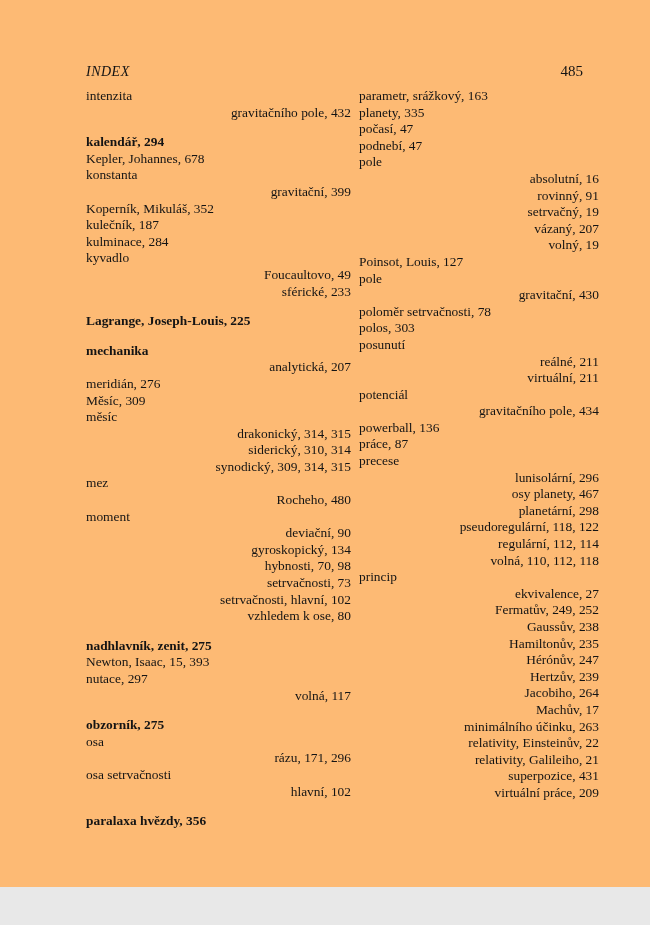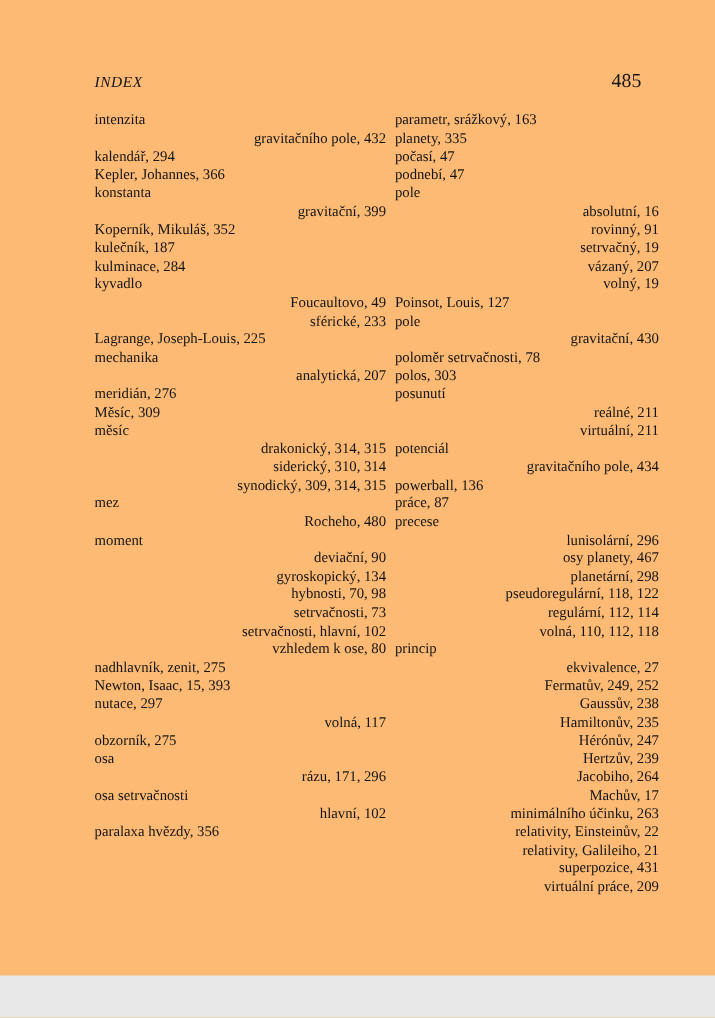--- a/index.html
+++ b/index.html
@@ -25,48 +25,48 @@
     display: flex;
     justify-content: space-between;
     align-items: baseline;
     font-size: 14px;
   }
   .title {
     font-style: italic;
     letter-spacing: 0.5px;
   }
   .pagenum {
-    font-size: 18px;
+    font-size: 15px;
   }
   .index-column {
     position: absolute;
-    top: 101px;
+    top: 88px;
     font-size: 13.4px;
     line-height: 16.6px;
     white-space: nowrap;
   }
   .col-left  { left: 86px;  width: 265px; }
   .col-right { left: 359px; width: 240px; }
   .entry { }
   .entry.sub { padding-left: 29px; text-align: right; }
-  .entry.gap { margin-top: 0; }
+  .entry.gap { margin-top: 13px; font-weight: bold; }
 </style>
 </head>
 <body>
 
 <div class="page">
   <div class="header">
     <span class="title">INDEX</span>
     <span class="pagenum">485</span>
   </div>
   <div class="index-column col-left">
       <div class="entry">intenzita</div>
       <div class="entry sub">gravitačního pole, 432</div>
       <div class="entry gap">kalendář, 294</div>
-      <div class="entry">Kepler, Johannes, 366</div>
+      <div class="entry">Kepler, Johannes, 678</div>
       <div class="entry">konstanta</div>
       <div class="entry sub">gravitační, 399</div>
       <div class="entry">Koperník, Mikuláš, 352</div>
       <div class="entry">kulečník, 187</div>
       <div class="entry">kulminace, 284</div>
       <div class="entry">kyvadlo</div>
       <div class="entry sub">Foucaultovo, 49</div>
       <div class="entry sub">sférické, 233</div>
       <div class="entry gap">Lagrange, Joseph-Louis, 225</div>
       <div class="entry gap">mechanika</div>

